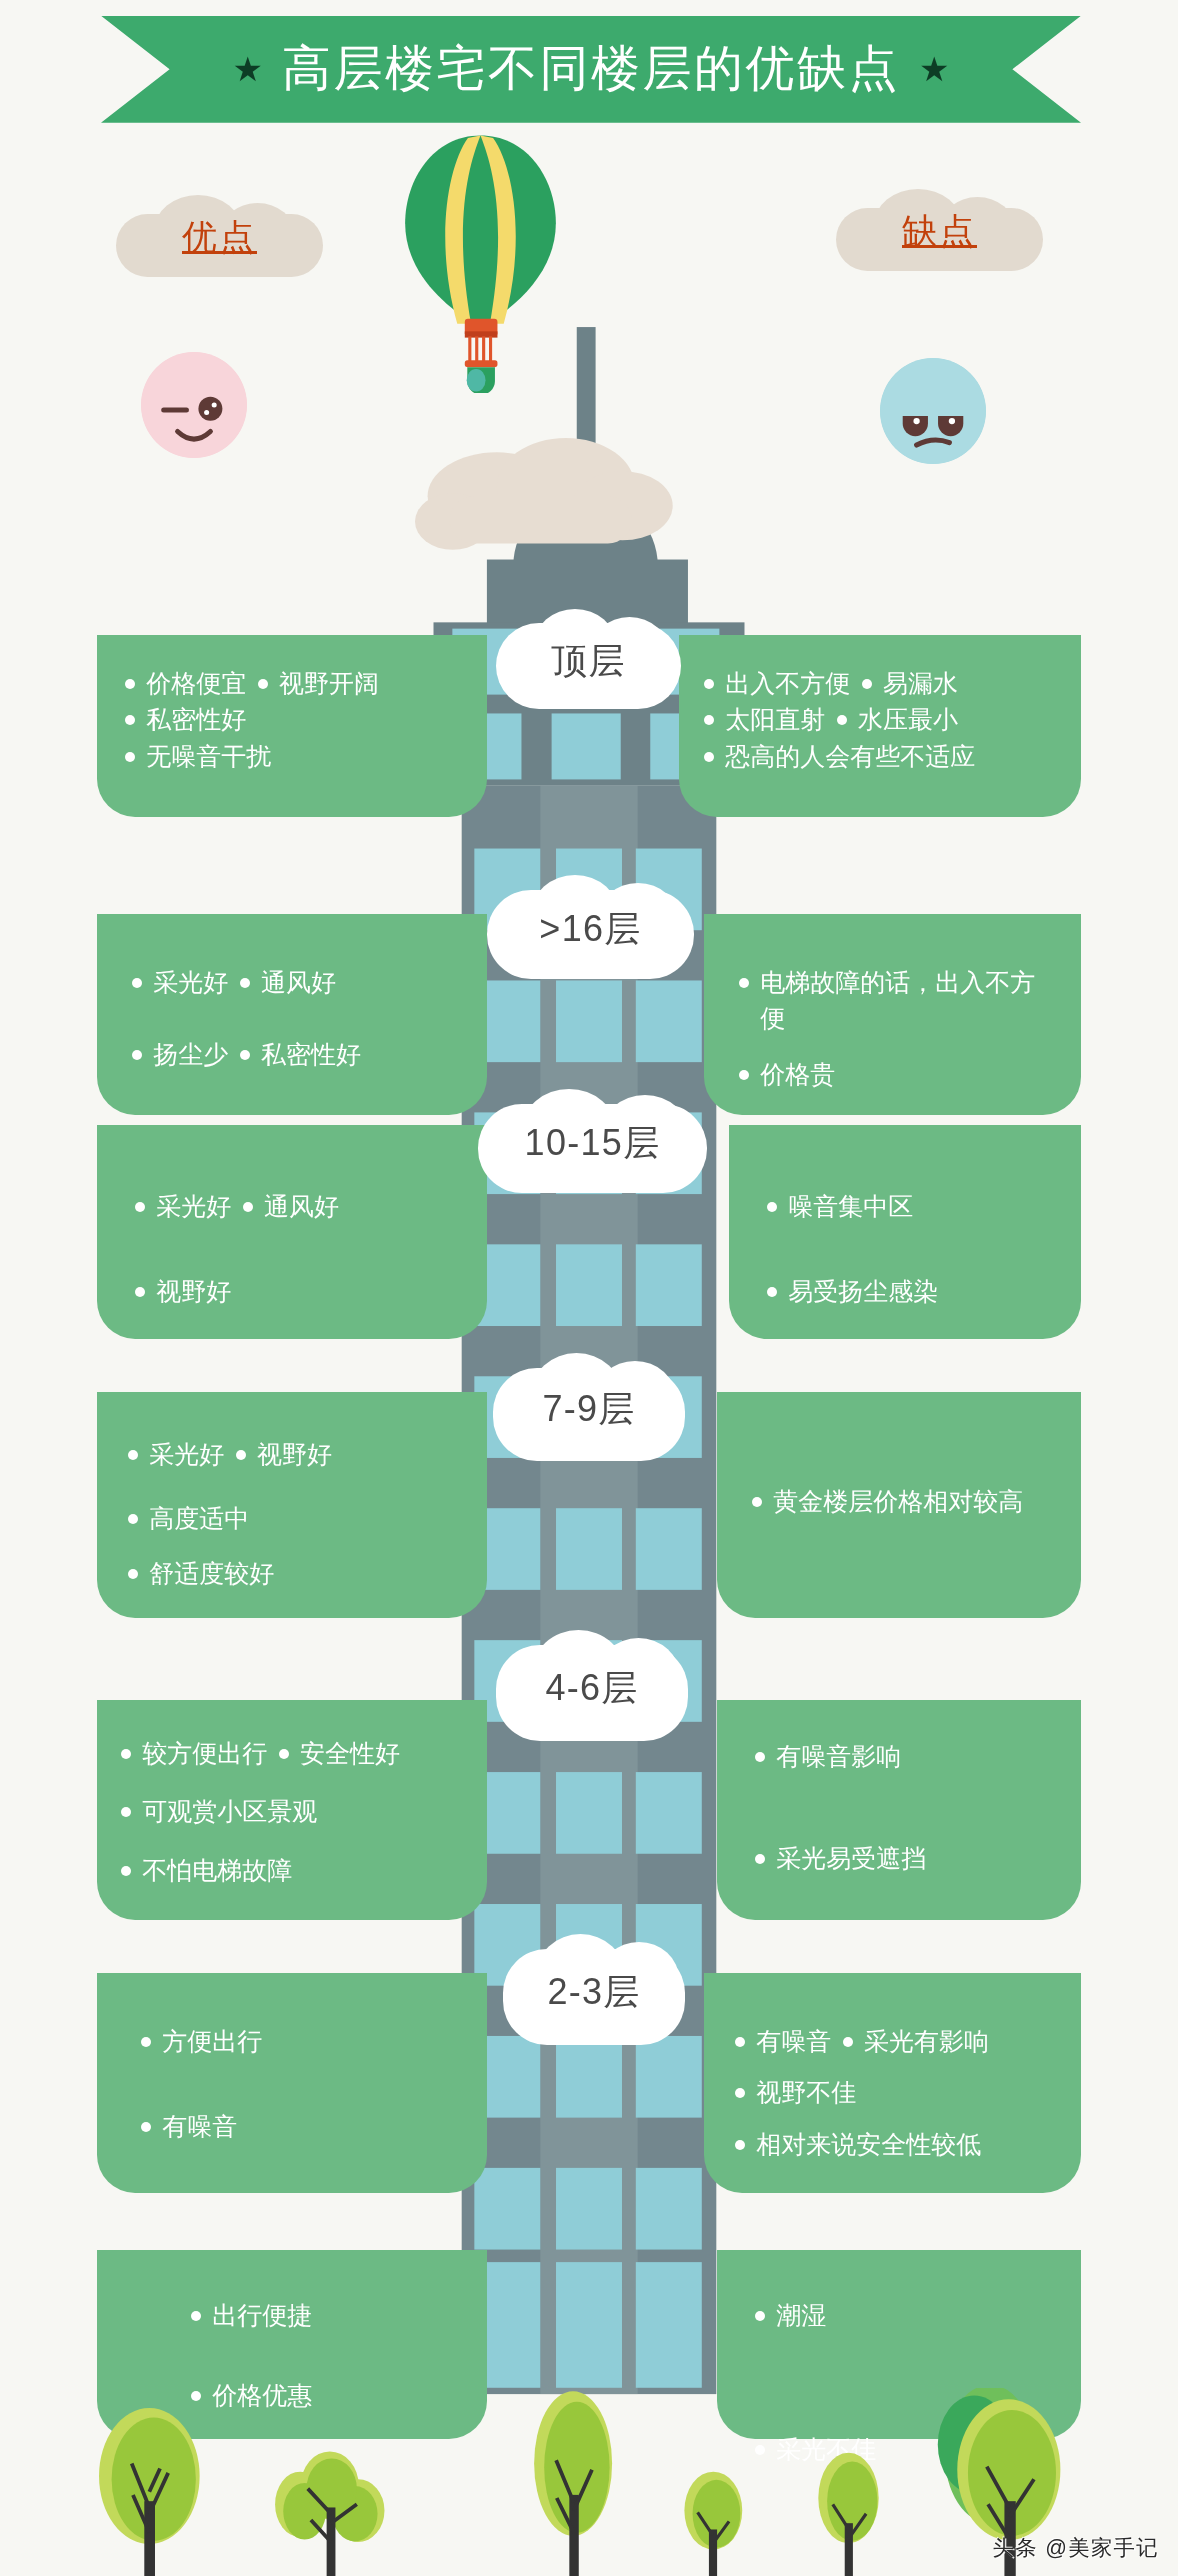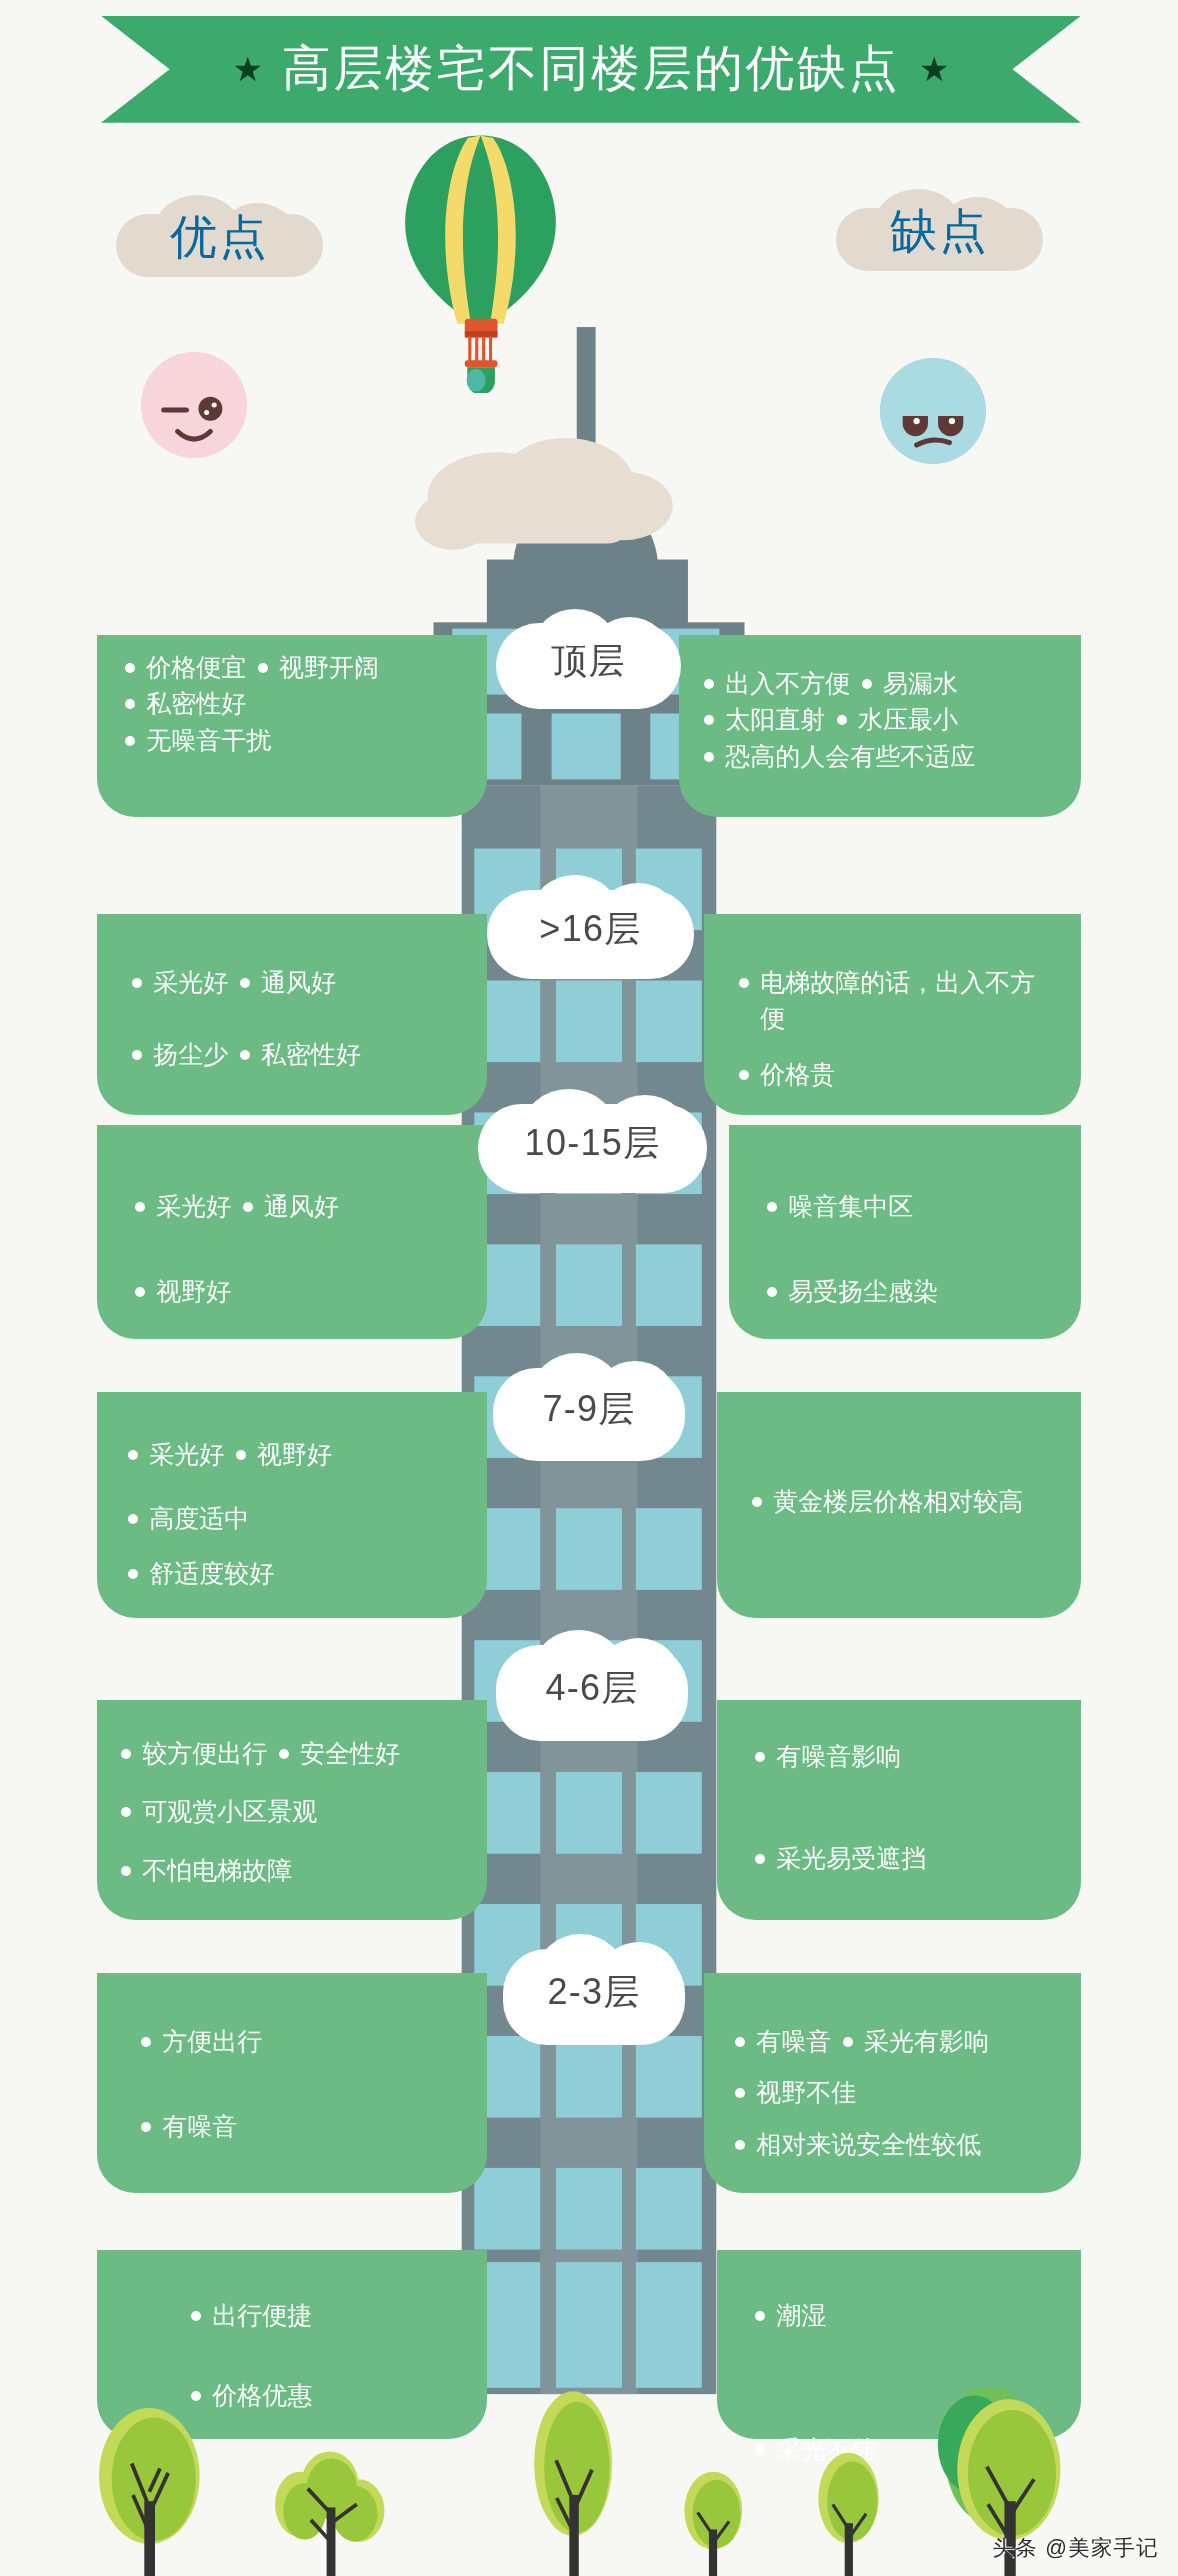--- a/index.html
+++ b/index.html
@@ -64,22 +64,23 @@
     position: absolute; left: 38px; top: 0;
     width: 88px; height: 72px; background: #e2dacf; border-radius: 50%;
   }
   .head-cloud .cb2 {
     position: absolute; left: 104px; top: 7.5px;
     width: 75px; height: 63px; background: #e2dacf; border-radius: 50%;
   }
   .head-cloud .ctext {
     position: absolute; inset: 0;
     display: flex; align-items: center; justify-content: center;
-    color: #0369a1; font-size: 47px; letter-spacing: 2.5px;
+    color: #c2410c; font-size: 35px; letter-spacing: 2.5px;
     z-index: 3;
+    text-decoration: underline;
   }
 
   .face {
     position: absolute;
     width: 106px; height: 106px; border-radius: 50%;
   }
   .face-pros { background: #f8d5da; }
   .face-cons { background: #abdbe2; }
 
   
@@ -278,21 +279,21 @@
   <svg class="face face-cons" style="left:880px;top:358px;z-index:12" viewBox="0 0 168 168">
     <circle cx="84" cy="84" r="84" fill="#abdbe2"></circle>
     <path d="M36 92 h40 v12 a20 20 0 0 1 -40 0 z" fill="#5e3a36"></path>
     <path d="M92 92 h40 v12 a20 20 0 0 1 -40 0 z" fill="#5e3a36"></path>
     <circle cx="58" cy="100" r="5" fill="#ffffff"></circle>
     <circle cx="114" cy="100" r="5" fill="#ffffff"></circle>
     <path d="M58 138 Q84 124 110 134" stroke="#5e3a36" stroke-width="8" fill="none" stroke-linecap="round"></path>
   </svg>
 
   <div class="panel pros" style="top:635px;width:390px;height:182px;z-index:20">
-    <ul style="padding:14px 0 0 28px">
+    <ul style="padding:30px 0 0 28px">
       <li>
         <span class="dot"></span>
         <span>价格便宜</span>
         <span class="dot"></span>
         <span>视野开阔</span>
       </li>
       <li>
         <span class="dot"></span>
         <span>私密性好</span>
       </li>

